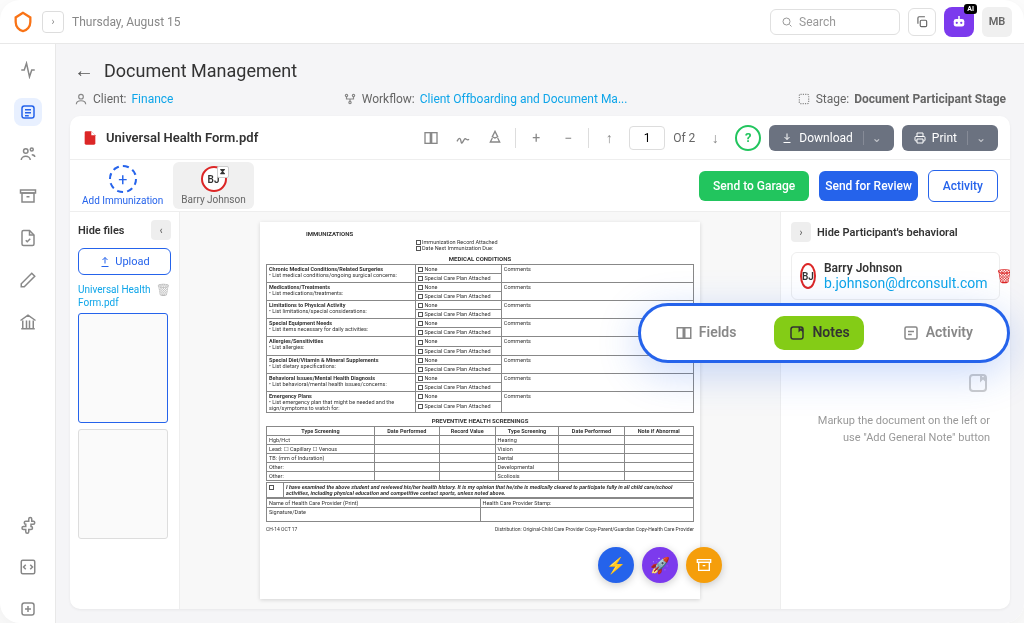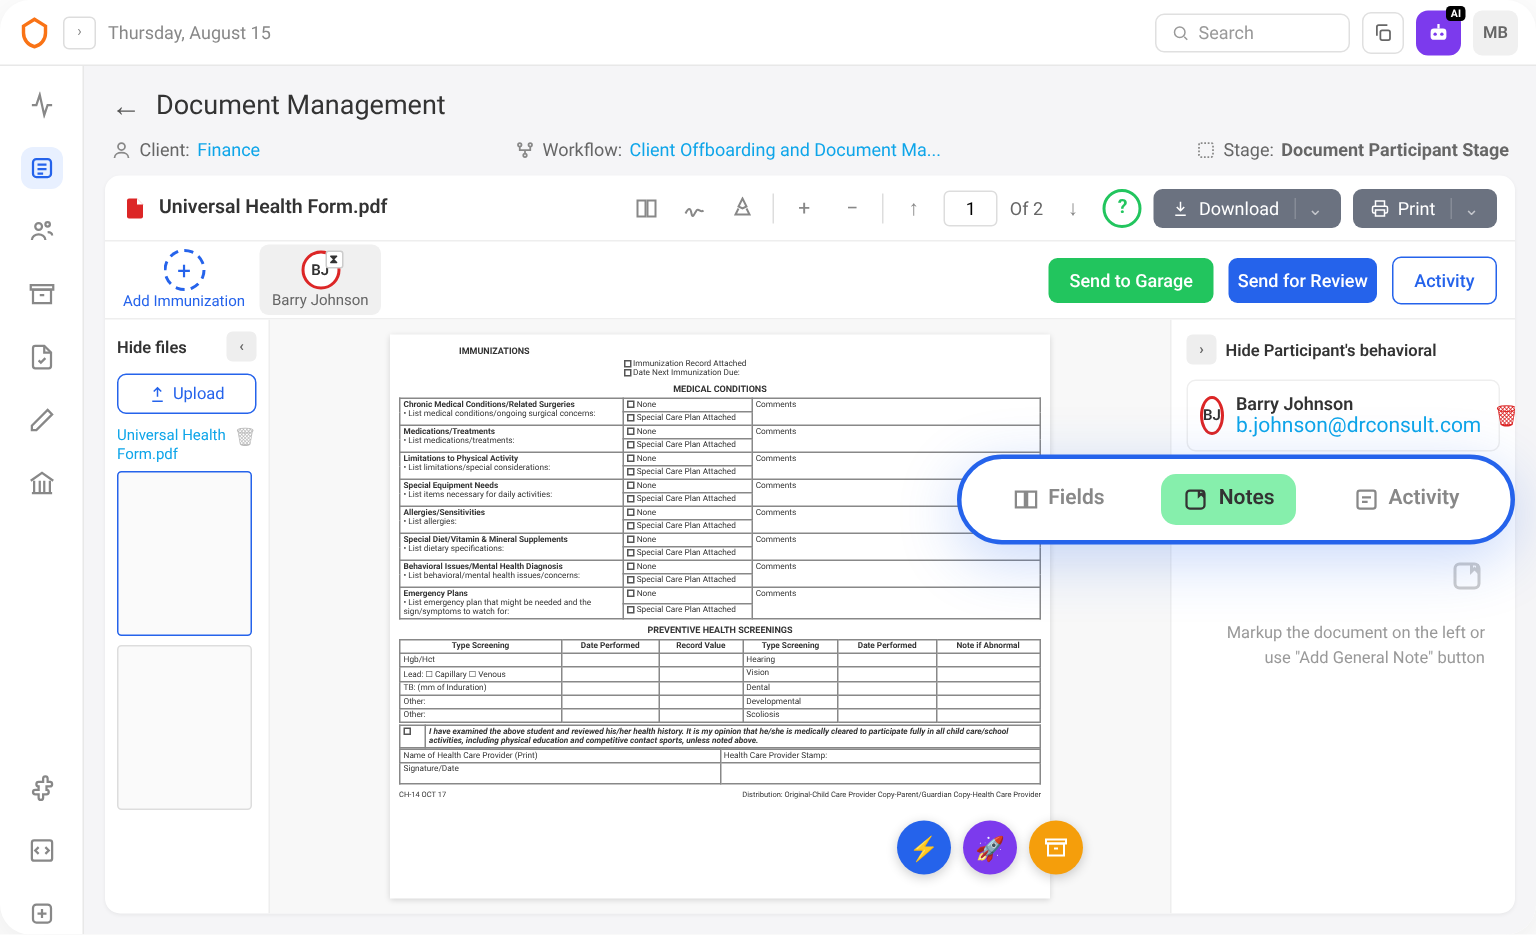--- a/index.html
+++ b/index.html
@@ -69,21 +69,21 @@
 .rphdr{display:flex;align-items:center;gap:6px;font-size:11px;font-weight:600;color:#333;margin-bottom:10px}
 .partbox{border:1px solid #eee;border-radius:6px;padding:8px;display:flex;align-items:center;gap:8px;margin-bottom:10px}
 .partname{font-size:12px;font-weight:600;color:#333}
 .partemail{font-size:14px;color:#0ea5e9}
 .delred{color:#dc2626;font-size:14px;margin-left:auto}
 .addnotebtn{border:1px solid #2563eb;color:#2563eb;border-radius:6px;padding:7px;font-size:11px;text-align:center;font-weight:500}
 .emptystate{text-align:right;color:#999;font-size:11px;padding:30px 10px;line-height:1.5}
 .emptystate .eicon{font-size:24px;color:#ccc;margin-bottom:8px;display:block}
 .floatpill{position:absolute;bottom:260px;right:14px;background:#fff;border:3px solid #2563eb;border-radius:40px;padding:10px 20px;display:flex;gap:24px;box-shadow:0 10px 40px rgba(37,99,235,.25);z-index:20}
 .pilltab{display:flex;align-items:flex-start;gap:6px;font-size:14px;font-weight:600;color:#888;padding:8px 14px;border-radius:10px}
-.pilltab.active{background:#86efac;color:#333}
+.pilltab.active{background:#84cc16;color:#333}
 .pilltab svg{width:18px;height:18px}
 .fab{position:absolute;bottom:40px;width:36px;height:36px;border-radius:50%;display:flex;align-items:center;justify-content:center;color:#fff;font-size:16px;box-shadow:0 2px 8px rgba(0,0,0,.2);z-index:15}
 .fab.blue{background:#2563eb;right:390px}
 .fab.purple{background:#7c3aed;right:346px}
 .fab.orange{background:#f59e0b;right:302px}
 .sep{width:1px;height:20px;background:#ddd}
 </style>
 </head>
 <body>
 

